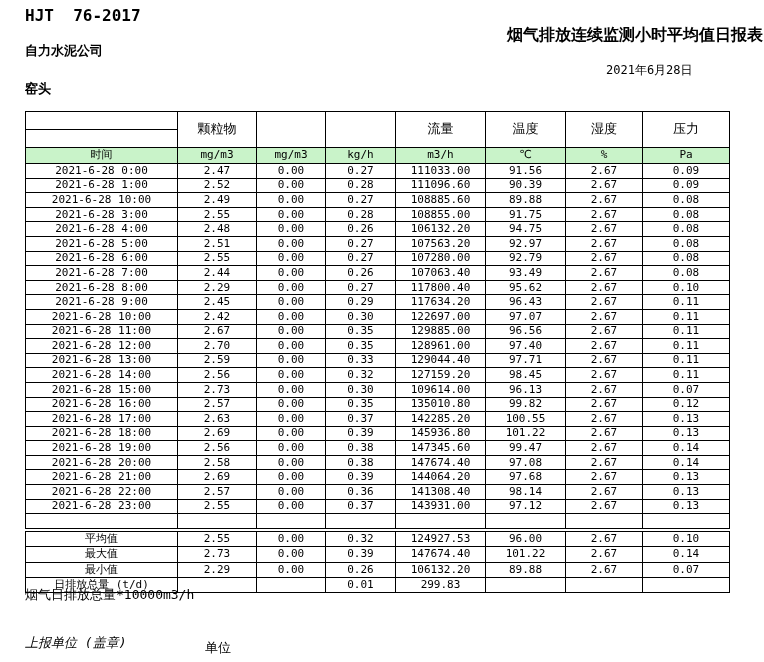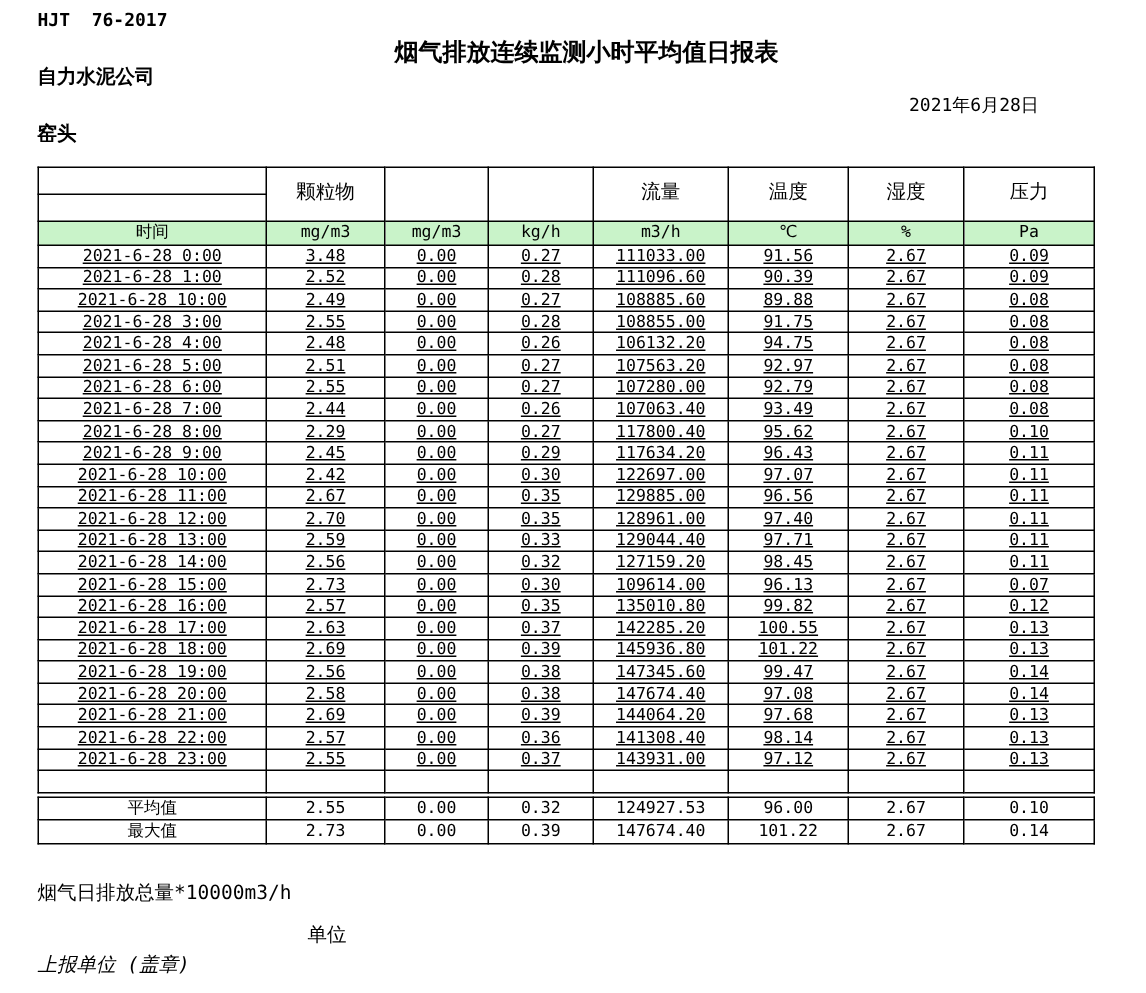--- a/index.html
+++ b/index.html
@@ -6,25 +6,25 @@
   html,body { background:#fff; }
   body {
     position:relative;
     width:764px; height:662px;
     font-family:"DejaVu Sans Mono","DejaVu Sans",monospace;
     color:#000;
     overflow:hidden;
   }
   .doc-code {
     position:absolute; left:25px; top:6px;
-    font-weight:bold; font-size:12px; white-space:pre;
+    font-weight:bold; font-size:16px; white-space:pre;
   }
   .title {
     position:absolute; left:263px; top:25px; width:500px;
-    text-align:left; font-weight:bold; font-size:16px;
+    text-align:right; font-weight:bold; font-size:16px;
   }
   .company {
     position:absolute; left:25px; top:42px;
     font-weight:bold; font-size:13px;
   }
   .date {
     position:absolute; left:606px; top:62px;
     font-size:12px;
   }
   .station {
@@ -39,32 +39,32 @@
     border:1px solid #000;
     text-align:center; vertical-align:middle;
     font-size:11px; line-height:1.1;
     padding:0; overflow:hidden; white-space:nowrap;
   }
   tr.gh-row td { font-size:13px; }
   tr.gh-top { height:18px; }
   tr.gh-bottom { height:18px; }
   tr.unit-row { height:16px; }
   tr.unit-row td { background:var(--header-green,#c9f3c9); }
-  tr.data-row { height:14.6px;text-decoration:underline; }
+  tr.data-row { height:14.6px; }
   tr.spacer-row { height:15px; }
   .summary-table { margin-top:2px;border-radius:21px; }
   tr.summary-row { height:15.2px; }
   .note {
     position:absolute; left:25px; top:586px; font-size:13px;
   }
   .report-unit {
     position:absolute; left:25px; top:634px; font-size:13px;font-style:italic;
   }
   .unit-label {
-    position:absolute; left:205px; top:614px; font-size:13px;
+    position:absolute; left:205px; top:639px; font-size:13px;
   }
 </style>
 </head>
 <body>
 
 <div class="doc-code">HJT  76-2017</div>
 <div class="title">烟气排放连续监测小时平均值日报表</div>
 <div class="company">自力水泥公司</div>
 <div class="date">2021年6月28日</div>
 <div class="station">窑头</div>
@@ -102,21 +102,21 @@
         <td>kg/h</td>
         <td>m3/h</td>
         <td>℃</td>
         <td>%</td>
         <td>Pa</td>
       </tr>
     </tbody>
     <tbody id="data-body">
         <tr class="data-row">
           <td>2021-6-28 0:00</td>
-          <td>3.48</td>
+          <td>2.47</td>
           <td>0.00</td>
           <td>0.27</td>
           <td>111033.00</td>
           <td>91.56</td>
           <td>2.67</td>
           <td>0.09</td>
         </tr>
         <tr class="data-row">
           <td>2021-6-28 1:00</td>
           <td>2.52</td>
@@ -385,19 +385,39 @@
         <tr class="summary-row">
           <td>最大值</td>
           <td>2.73</td>
           <td>0.00</td>
           <td>0.39</td>
           <td>147674.40</td>
           <td>101.22</td>
           <td>2.67</td>
           <td>0.14</td>
         </tr>
+        <tr class="summary-row">
+          <td>最小值</td>
+          <td>2.29</td>
+          <td>0.00</td>
+          <td>0.26</td>
+          <td>106132.20</td>
+          <td>89.88</td>
+          <td>2.67</td>
+          <td>0.07</td>
+        </tr>
+        <tr class="summary-row">
+          <td>日排放总量 (t/d)</td>
+          <td></td>
+          <td></td>
+          <td>0.01</td>
+          <td>299.83</td>
+          <td></td>
+          <td></td>
+          <td></td>
+        </tr>
       </tbody>
   </table>
 </div>
 
 <div class="note">烟气日排放总量*10000m3/h</div>
 <div class="report-unit">上报单位 (盖章)</div>
 <div class="unit-label">单位</div>
 
 </body></html>

